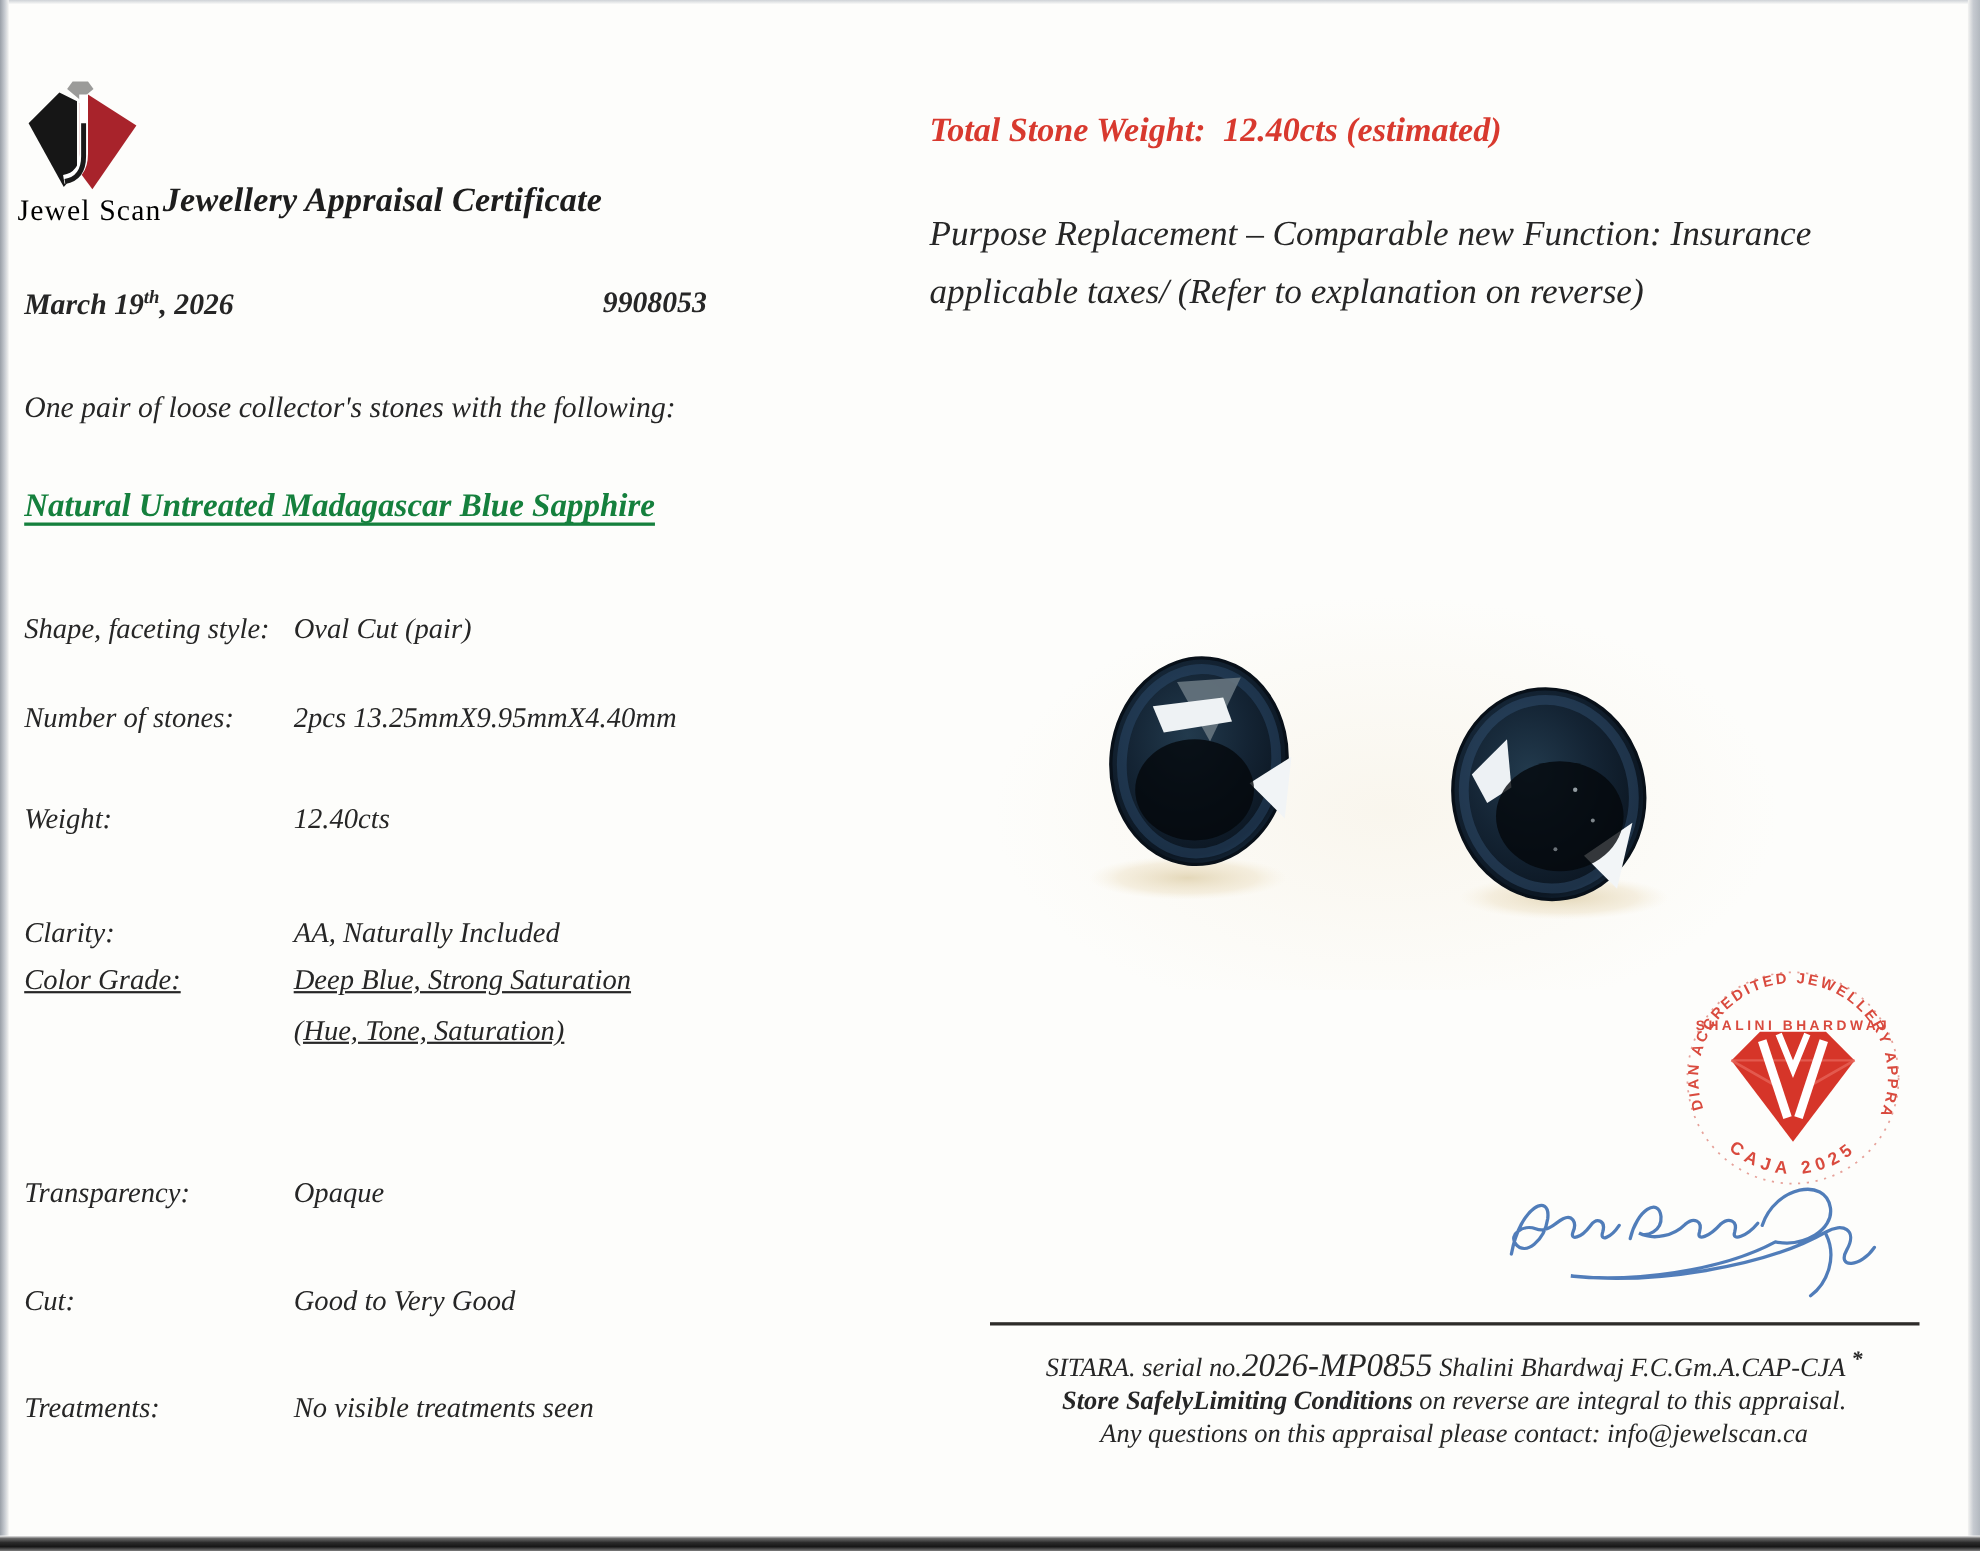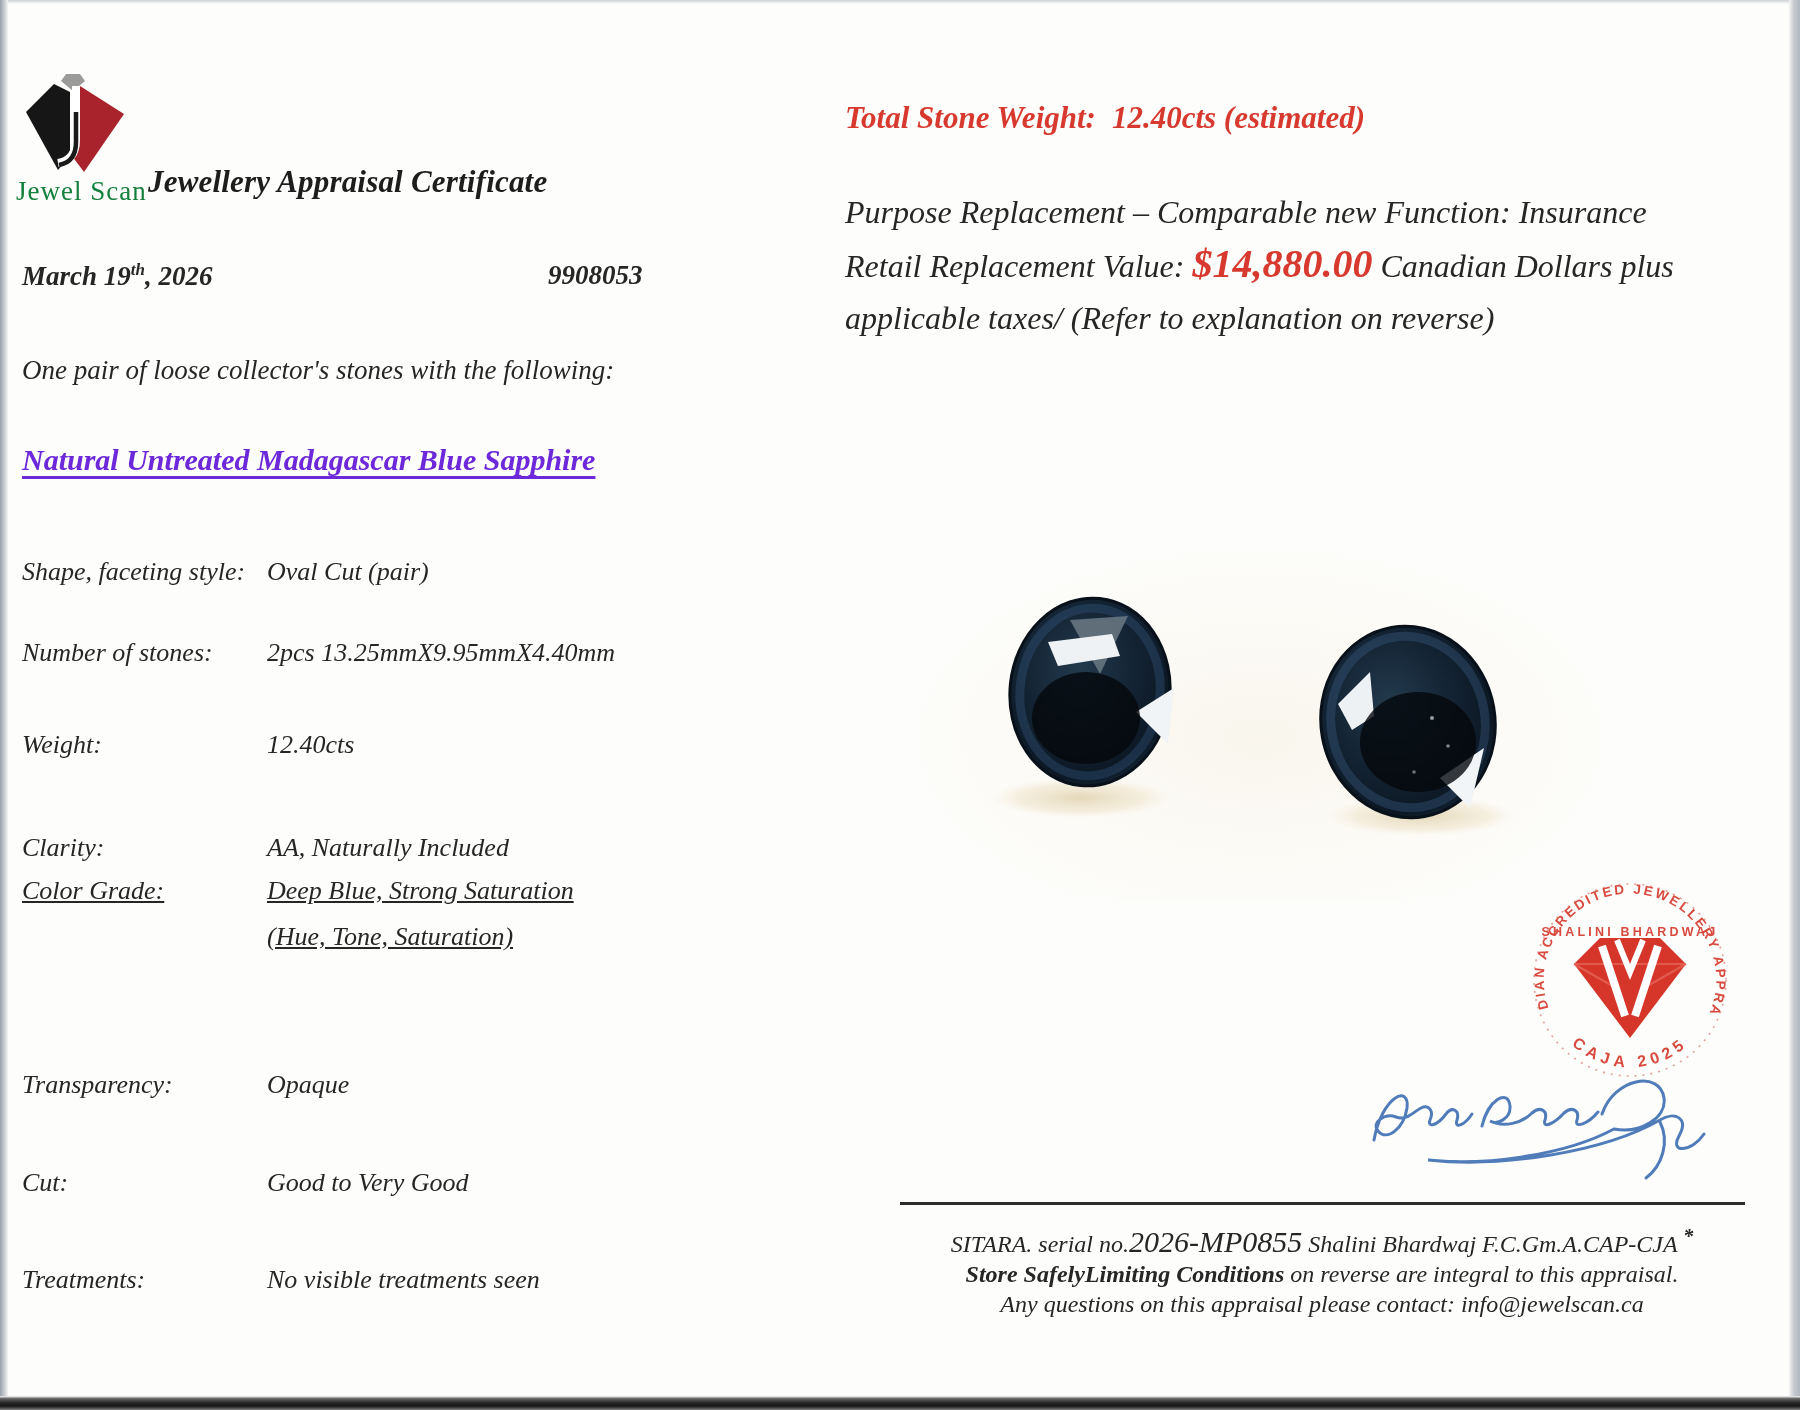--- a/index.html
+++ b/index.html
@@ -15,33 +15,33 @@
   .edge-right{position:absolute;right:0;top:0;width:11px;height:100%;
     background:linear-gradient(90deg,#f4f4f2,#c6cad0 45%,#b2b8bf);}
   .edge-top{position:absolute;top:0;left:0;width:100%;height:4px;
     background:linear-gradient(#ced2d6,rgba(255,255,255,0));}
   .edge-bottom{position:absolute;bottom:0;left:0;width:100%;height:14px;
     background:linear-gradient(#ffffff 0%,#6a6a6a 18%,#2b2b2b 45%,#161616 72%,#7d7d7d 100%);}
 
   .abs{position:absolute;}
 
   
-  .brand-text{left:16px;top:176px;width:140px;font-size:27px;color:#15803d;
+  .brand-text{left:16px;top:176px;width:140px;font-size:27px;color:#000000;
     letter-spacing:1px;font-style:normal;}
   .doc-title{left:148px;top:164px;font-size:31px;font-weight:bold;font-style:italic;
     letter-spacing:.2px;color:#1d1d1d;}
 
   .date-line{left:22px;top:260px;font-size:27px;font-weight:bold;font-style:italic;}
   .date-line sup{font-size:17px;}
   .cert-number{left:548px;top:260px;font-size:27px;font-weight:bold;font-style:italic;}
 
   .intro-line{left:22px;top:355px;font-size:27px;font-style:italic;}
 
   .stone-heading{left:22px;top:443px;font-size:30px;font-weight:bold;font-style:italic;
-    text-decoration:underline;text-decoration-thickness:3px;text-underline-offset:6px;color:#6d28d9;}
+    text-decoration:underline;text-decoration-thickness:3px;text-underline-offset:6px;color:#15803d;}
 
   
   .attr-row{left:22px;display:flex;font-size:26px;font-style:italic;align-items:baseline;}
   .attr-label{min-width:245px;padding-right:14px;box-sizing:border-box;white-space:nowrap;}
   .attr-values{display:flex;flex-direction:column;gap:16px;}
   .row-shape{top:545px;margin-top:12px;}
   .row-stones{top:638px;}
   .row-weight{top:730px;}
   .row-clarity{top:833px;}
   .row-color{top:876px;text-decoration:underline;}
@@ -126,21 +126,20 @@
 <div class="abs attr-row row-treatments">
   <span class="attr-label">Treatments:</span>
   <span>No visible treatments seen</span>
 </div>
 
 <div class="abs total-weight" style="color:#d8392e;">
   <span>Total Stone Weight:</span><span class="tw-value">12.40cts (estimated)</span>
 </div>
 <div class="abs valuation">
   <div>Purpose Replacement – Comparable new Function: Insurance</div>
-  <div><span>Retail Replacement Value: </span><span class="big-price" style="color:#d8392e;">$14,880.00</span><span> Canadian Dollars plus</span></div>
   <div>applicable taxes/ (Refer to explanation on reverse)</div>
 </div>
 
 <div class="abs photo-glow"></div>
 <svg class="abs" style="left:920px;top:540px;" width="680" height="340" viewBox="0 0 680 340">
   <defs>
     <radialGradient id="gemG" cx="42%" cy="38%" r="75%">
       <stop offset="0%" stop-color="#223a4d"></stop>
       <stop offset="45%" stop-color="#142434"></stop>
       <stop offset="78%" stop-color="#0c1723"></stop>

